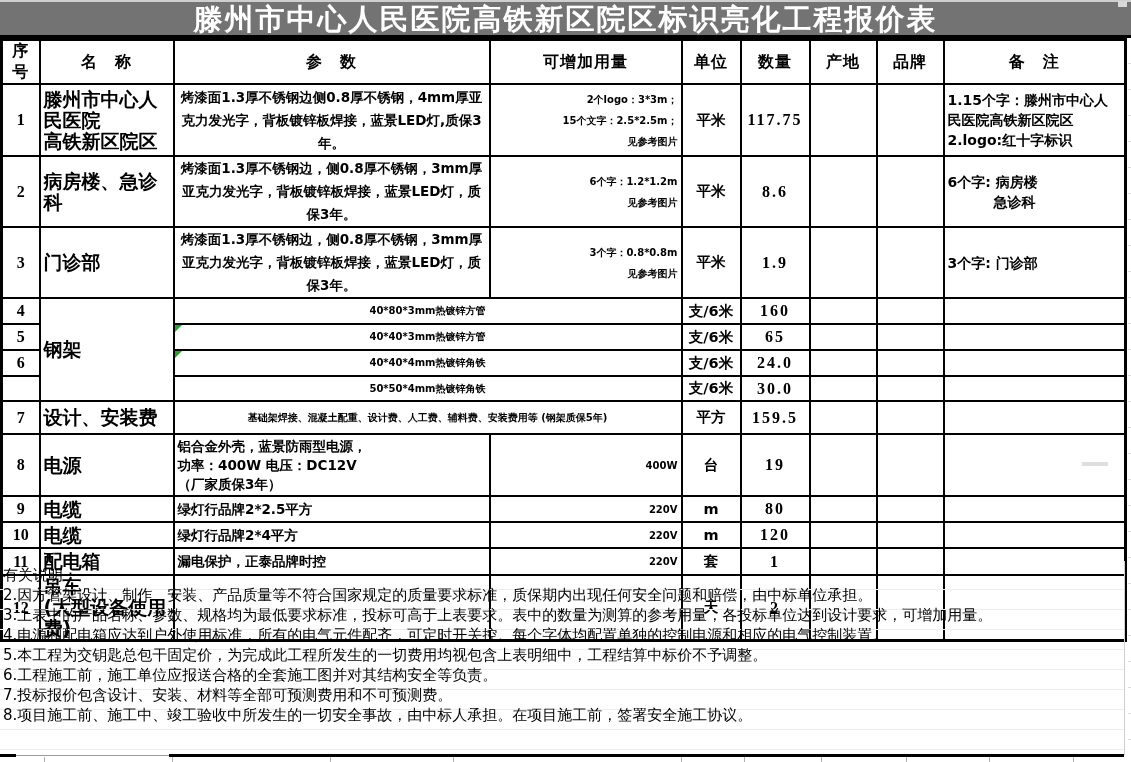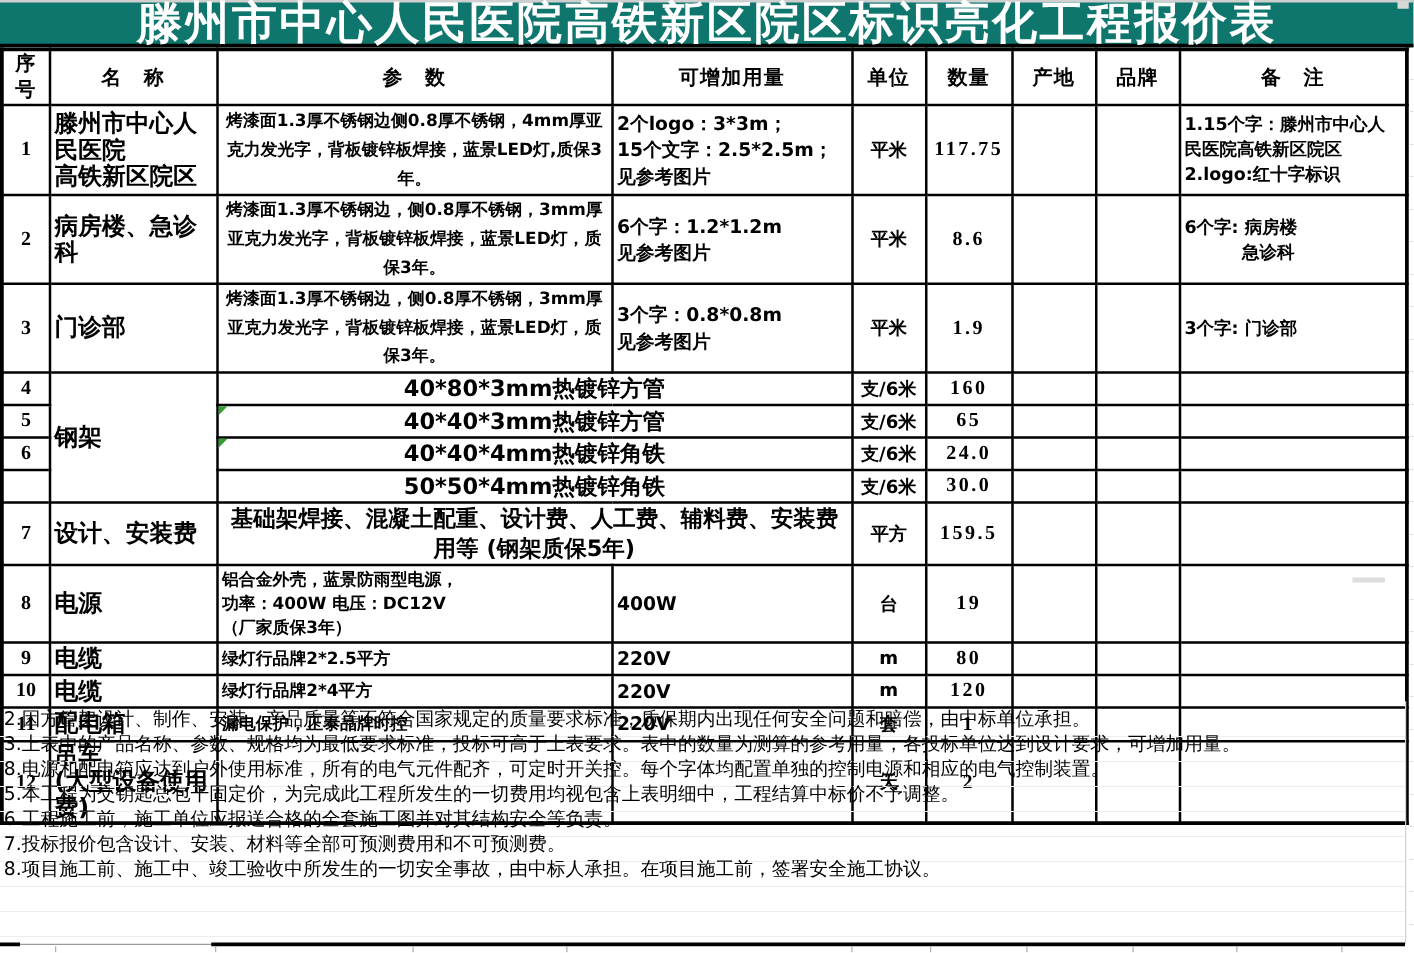--- a/index.html
+++ b/index.html
@@ -1,36 +1,36 @@
 <!DOCTYPE html>
 <html><head>
 <meta charset="utf-8">
 <style>
   html,body{margin:0;padding:0;background:#fff;}
   .page{position:relative;width:1131px;height:762px;background:#ffffff;overflow:hidden;
         font-family:"DejaVu Sans","Liberation Sans",sans-serif;color:#000;}
 
   
-  .title-bar{position:absolute;left:0;top:0;width:1131px;height:33px;background:#0f766e;
+  .title-bar{position:absolute;left:0;top:0;width:1131px;height:33px;background:#737373;
              border-top:2px solid #cfcfcf;border-bottom:3px solid #000;
-             color:#fff;font-size:36px;font-weight:700;text-align:center;line-height:34px;
+             color:#fff;font-size:29px;font-weight:700;text-align:center;line-height:34px;
              letter-spacing:2px;white-space:nowrap;}
 
   
   table.quote{position:absolute;left:0;top:38px;width:1124px;border-collapse:collapse;
               table-layout:fixed;background:#fff;border:3px solid #000;}
   .quote th,.quote td{border:2px solid #000;padding:0 3px;vertical-align:middle;
                       font-weight:700;overflow:visible;position:relative;}
   .quote th{font-size:16px;text-align:center;letter-spacing:1px;}
   .c-no{text-align:center;font-size:16px;font-family:"Liberation Serif","DejaVu Serif",serif;}
   .c-name{text-align:left;font-size:19px;line-height:21px;}
   .c-param{text-align:center;font-size:13.5px;line-height:23px;}
   .c-param-tight{text-align:left;font-size:13.5px;line-height:19px;}
-  .c-item{text-align:center;font-size:18px;}
-  .c-spec{text-align:left;font-size:15px;line-height:21px;}
+  .c-item{text-align:center;font-size:10px;}
+  .c-spec{text-align:right;font-size:10px;line-height:21px;}
   .c-unit{text-align:center;font-size:14.5px;}
   .c-qty{text-align:center;font-size:16px;letter-spacing:2px;
          font-family:"Liberation Serif","DejaVu Serif",serif;}
   .c-remark{text-align:left;font-size:14px;line-height:20px;vertical-align:middle;white-space:nowrap;}
   .indent{padding-left:46px;}
   .tri{position:absolute;top:0;left:0;width:0;height:0;
        border-top:7px solid #2d9f2d;border-right:7px solid transparent;}
 
   
   .notes-bg{position:absolute;left:0;top:570px;width:1124px;height:184px;
@@ -265,23 +265,24 @@
       <td></td>
       <td></td>
       <td class="c-remark"></td>
     </tr>
   </tbody>
     </table>
 
   <div class="notes-bg"></div>
 
   <div class="notes">
+    <div>有关说明：</div>
     <div>2.因方管架设计、制作、安装、产品质量等不符合国家规定的质量要求标准，质保期内出现任何安全问题和赔偿，由中标单位承担。</div>
     <div>3.上表中的产品名称、参数、规格均为最低要求标准，投标可高于上表要求。表中的数量为测算的参考用量，各投标单位达到设计要求，可增加用量。</div>
-    <div>8.电源和配电箱应达到户外使用标准，所有的电气元件配齐，可定时开关控。每个字体均配置单独的控制电源和相应的电气控制装置。</div>
+    <div>4.电源和配电箱应达到户外使用标准，所有的电气元件配齐，可定时开关控。每个字体均配置单独的控制电源和相应的电气控制装置。</div>
     <div>5.本工程为交钥匙总包干固定价，为完成此工程所发生的一切费用均视包含上表明细中，工程结算中标价不予调整。</div>
     <div>6.工程施工前，施工单位应报送合格的全套施工图并对其结构安全等负责。</div>
     <div>7.投标报价包含设计、安装、材料等全部可预测费用和不可预测费。</div>
     <div>8.项目施工前、施工中、竣工验收中所发生的一切安全事故，由中标人承担。在项目施工前，签署安全施工协议。</div>
   </div>
 
   <div class="rmargin"></div>
   <div class="rvline"></div>
   <div class="wm"></div>
   <div class="corner-mark"></div>

